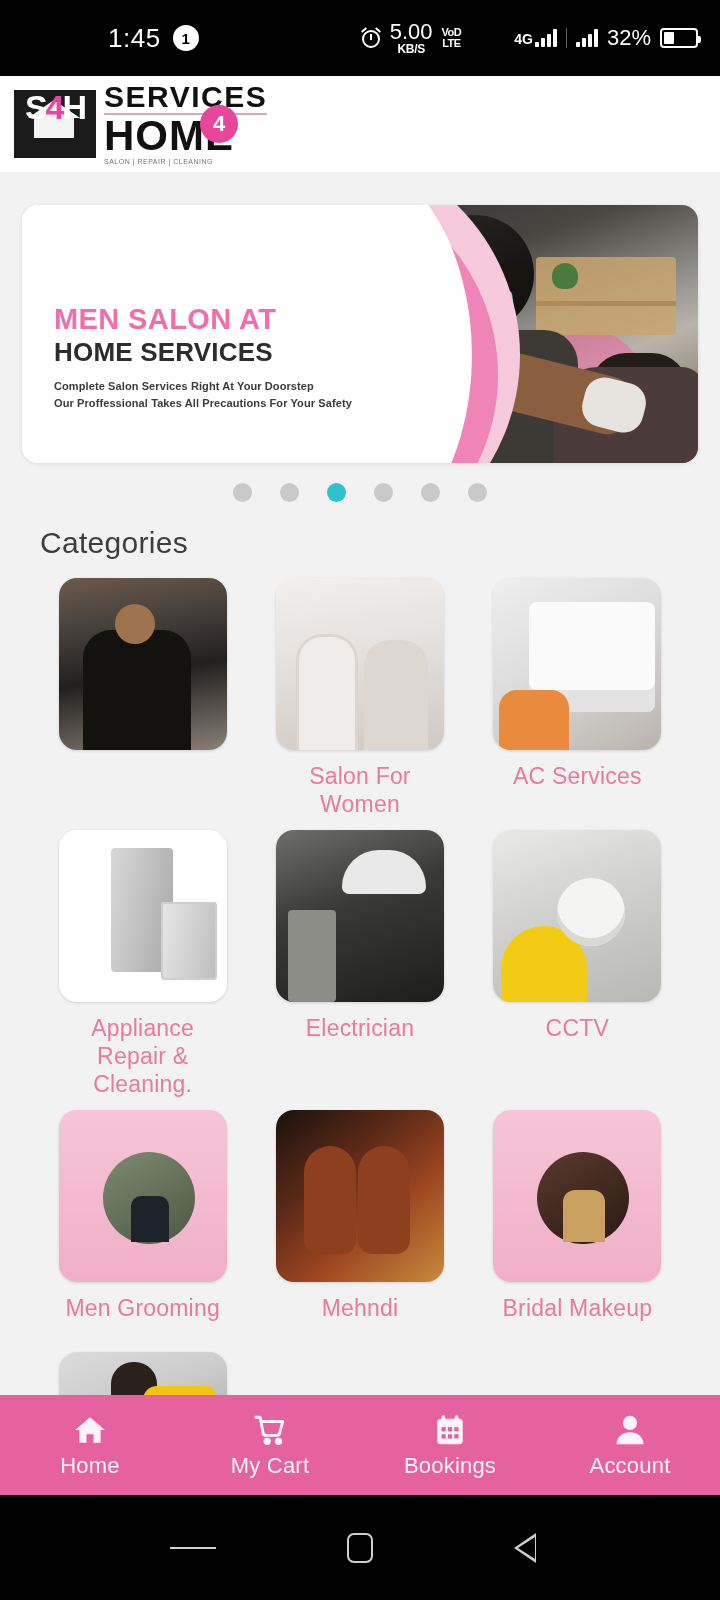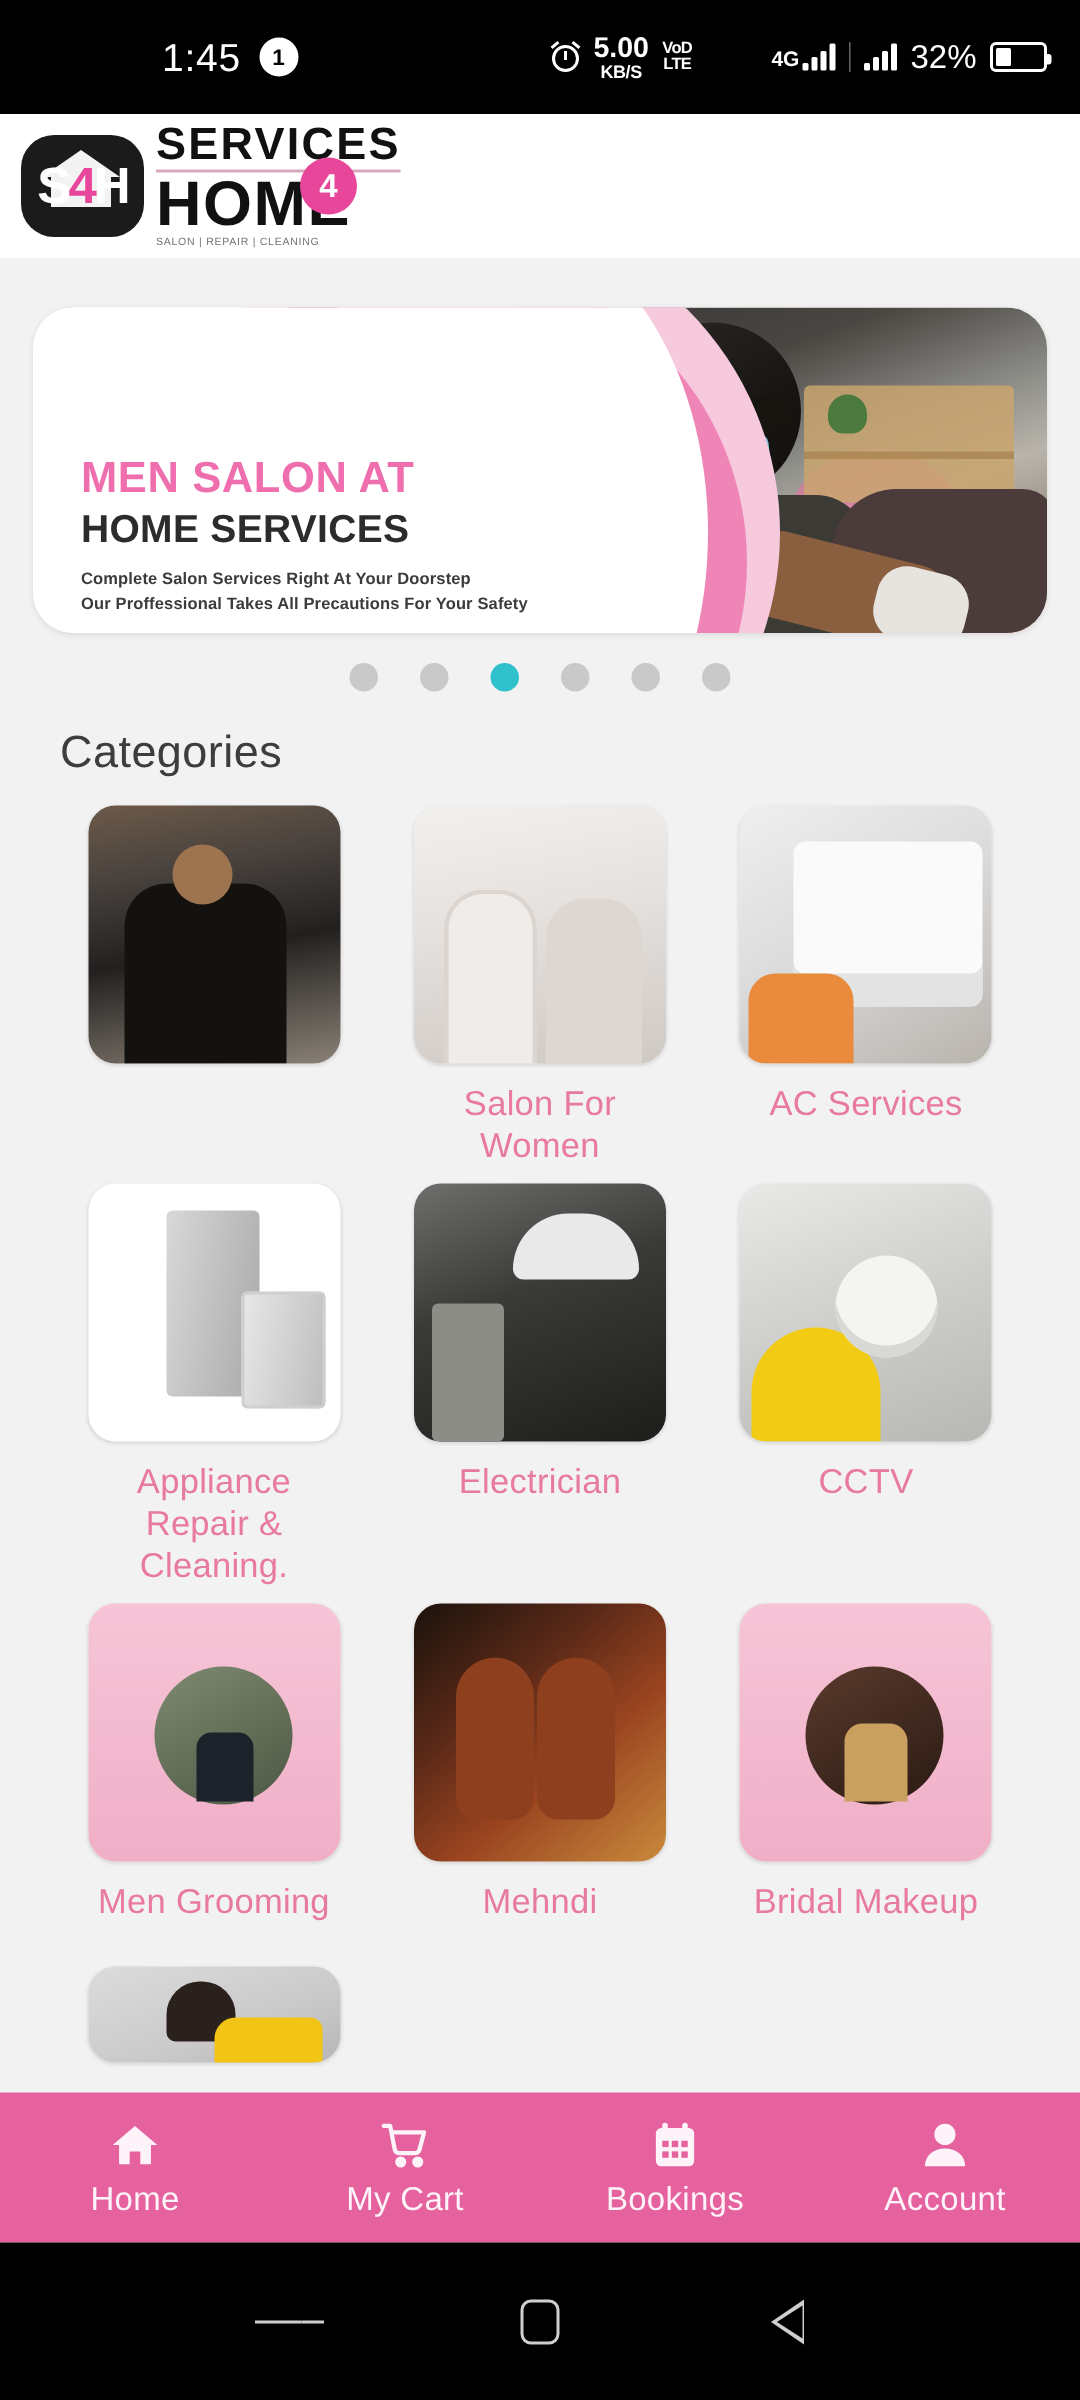--- a/index.html
+++ b/index.html
@@ -26,21 +26,21 @@
     font-size:15px; font-weight:700; display:flex; align-items:center; justify-content:center;
   }
   .sb-right { display:flex; align-items:center; gap:9px; }
   .sb-alarm { width:20px; height:20px; position:relative; }
   .sb-alarm .ring { width:18px; height:18px; border:2px solid #fff; border-radius:50%; position:absolute; top:2px; left:1px; }
   .sb-alarm .hand { position:absolute; width:2px; height:6px; background:#fff; top:6px; left:9px; }
   .sb-alarm .ear-l, .sb-alarm .ear-r { position:absolute; width:6px; height:2px; background:#fff; top:1px; }
   .sb-alarm .ear-l { left:0; transform:rotate(-40deg); }
   .sb-alarm .ear-r { right:0; transform:rotate(40deg); }
   .sb-net { display:flex; flex-direction:column; align-items:center; line-height:1; }
-  .sb-net .val { font-size:19px; font-weight:700; }
+  .sb-net .val { font-size:22px; font-weight:400; }
   .sb-net .unit { font-size:12px; font-weight:700; letter-spacing:-.3px; }
   .sb-volte { display:flex; flex-direction:column; line-height:1; font-size:11px; font-weight:700; letter-spacing:-.5px;text-align:center; }
   .sb-4g { display:flex; align-items:flex-end; gap:2px; }
   .sb-4g .lbl { font-size:14px; font-weight:700;margin-left:44px; }
   .bars { display:flex; align-items:flex-end; gap:2px; height:18px; }
   .bars i { display:block; width:4px; background:#fff; border-radius:1px; }
   .bars i:nth-child(1){height:5px;} .bars i:nth-child(2){height:9px;}
   .bars i:nth-child(3){height:13px;} .bars i:nth-child(4){height:18px;}
   .sb-div { width:1px; height:20px; background:#666; }
   .sb-batt-pct { font-size:22px; font-weight:400; }
@@ -52,21 +52,21 @@
   .sb-batt .fill { height:100%; background:#fff; border-radius:1px; width:34%; }
 
   
   .appbar {
     position:absolute; top:76px; left:0; width:720px; height:96px;
     background:#fff; display:flex; align-items:center; padding-left:14px;
   }
   .logo-wrap { display:flex; align-items:center; gap:8px; }
   .logo-mark {
     width:82px; height:68px; background:#1b1b1b; position:relative; overflow:hidden;
-    display:flex; align-items:center; justify-content:center;border-radius:22px;
+    display:flex; justify-content:center;
   }
   .logo-house {
     position:absolute; top:8px; left:12px; width:56px; height:42px;
   }
   .logo-s4h { position:relative; font-size:34px; font-weight:800; letter-spacing:-2px; z-index:2; line-height:1; }
   .logo-s4h .w { color:#fff; }
   .logo-s4h .p { color:#e8469b; }
   .logo-text { display:flex; flex-direction:column; line-height:.92; position:relative; }
   .logo-services { font-size:30px; font-weight:800; letter-spacing:1.5px; color:#111; }
   .logo-rule { height:2px; background:#d9a7bd; margin:3px 0 2px 0; }
@@ -76,22 +76,22 @@
     width:38px; height:38px; border-radius:50%; background:#e8469b; color:#fff;
     font-size:22px; font-weight:800; display:flex; align-items:center; justify-content:center;
   }
   .logo-tag { font-size:7px; letter-spacing:.5px; color:#444; margin-top:3px; opacity:.75; }
 
   
   .body { position:absolute; top:172px; left:0; width:720px; height:1223px; background:#f2f2f2; overflow:hidden; }
 
   
   .banner {
-    position:relative; margin:33px 22px 0 22px; height:217px;
-    border-radius:27px; overflow:hidden; background:#fff;
+    position:relative; margin:33px 22px 0 22px; height:258px;
+    border-radius:16px; overflow:hidden; background:#fff;
     box-shadow:0 1px 4px rgba(0,0,0,.10);
   }
   .banner-photo {
     position:absolute; right:0; top:0; width:300px; height:100%;
     background:
       radial-gradient(circle at 62% 72%, rgba(232,110,160,.62) 0 62px, transparent 63px),
       linear-gradient(160deg,#3a3a38 0%,#4a4642 22%,#8d8d88 46%,#b9b4ab 62%,#6d5a4a 100%);
   }
   .bp-head {
     position:absolute; left:18px; top:10px; width:118px; height:118px; border-radius:50%;

